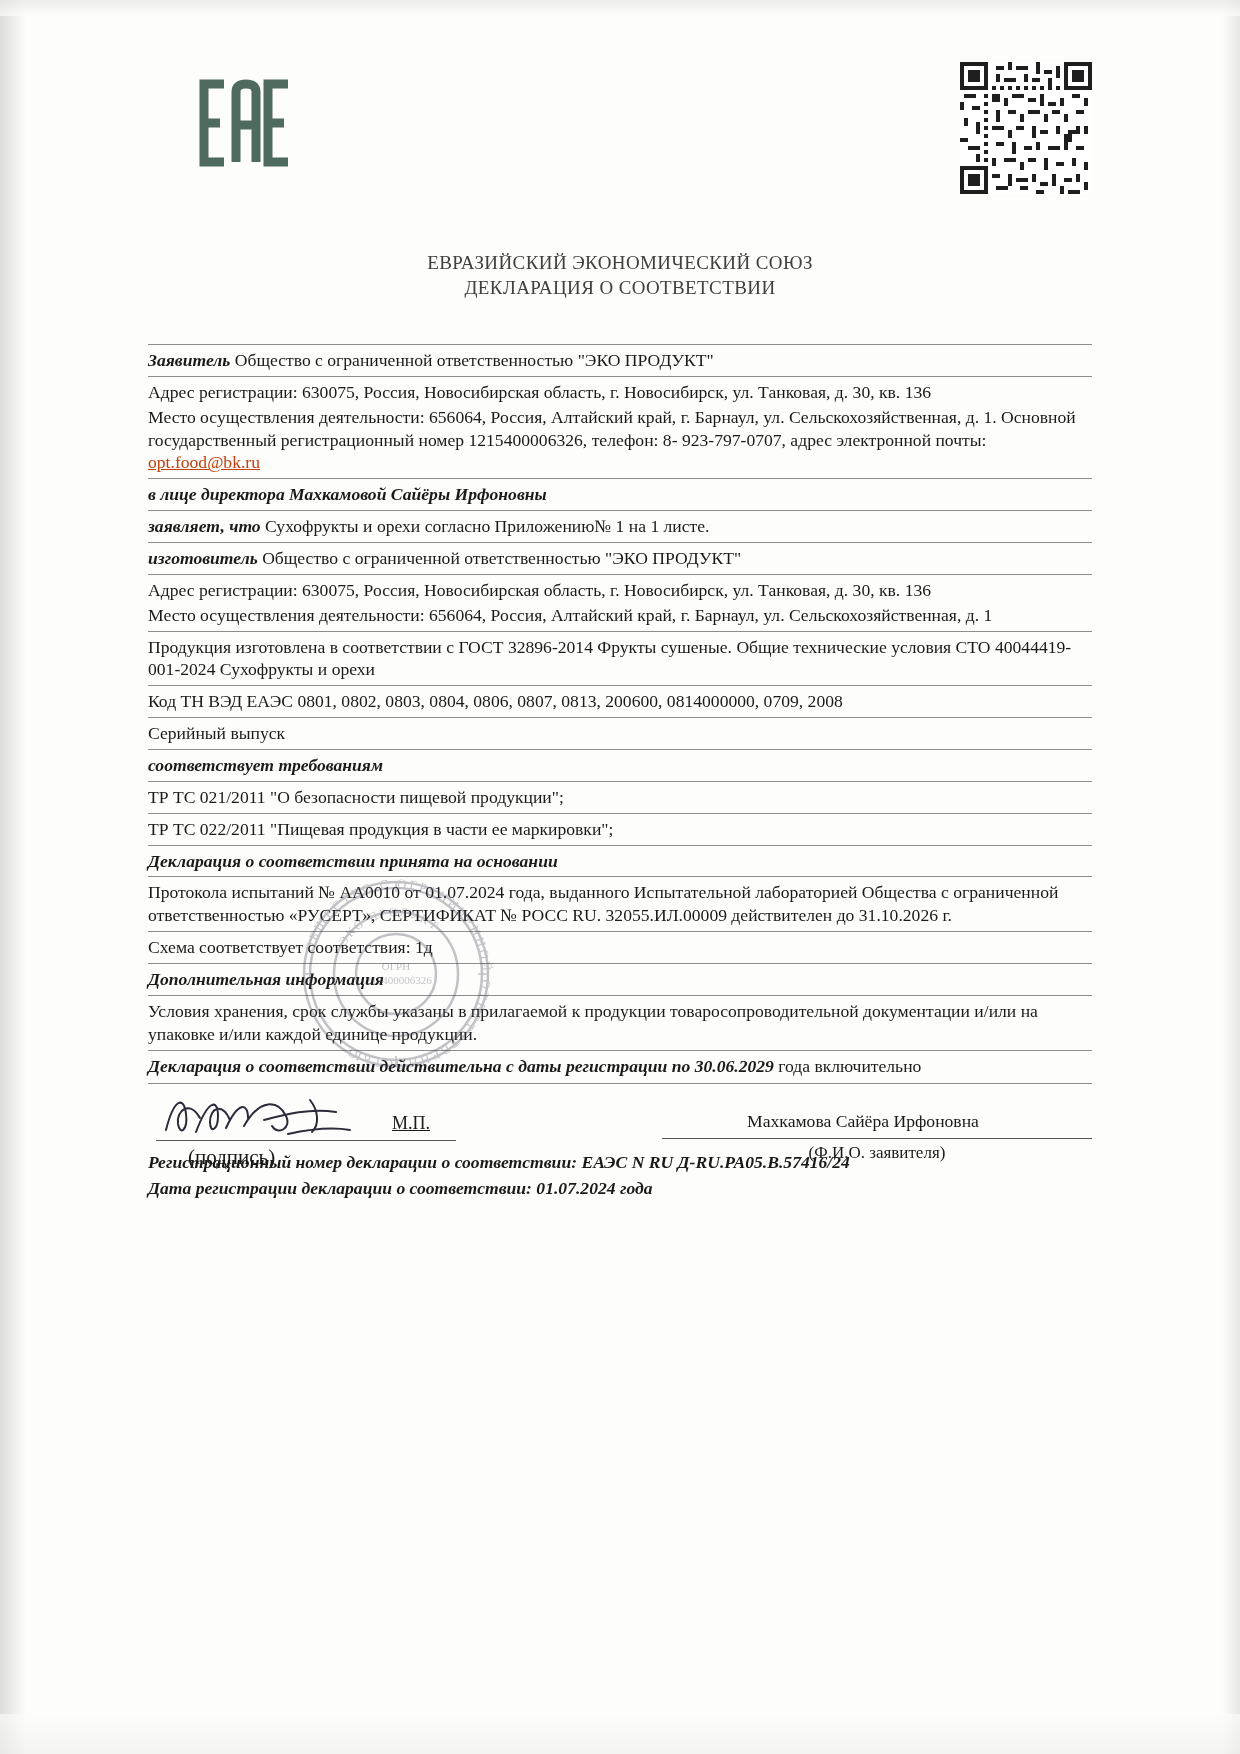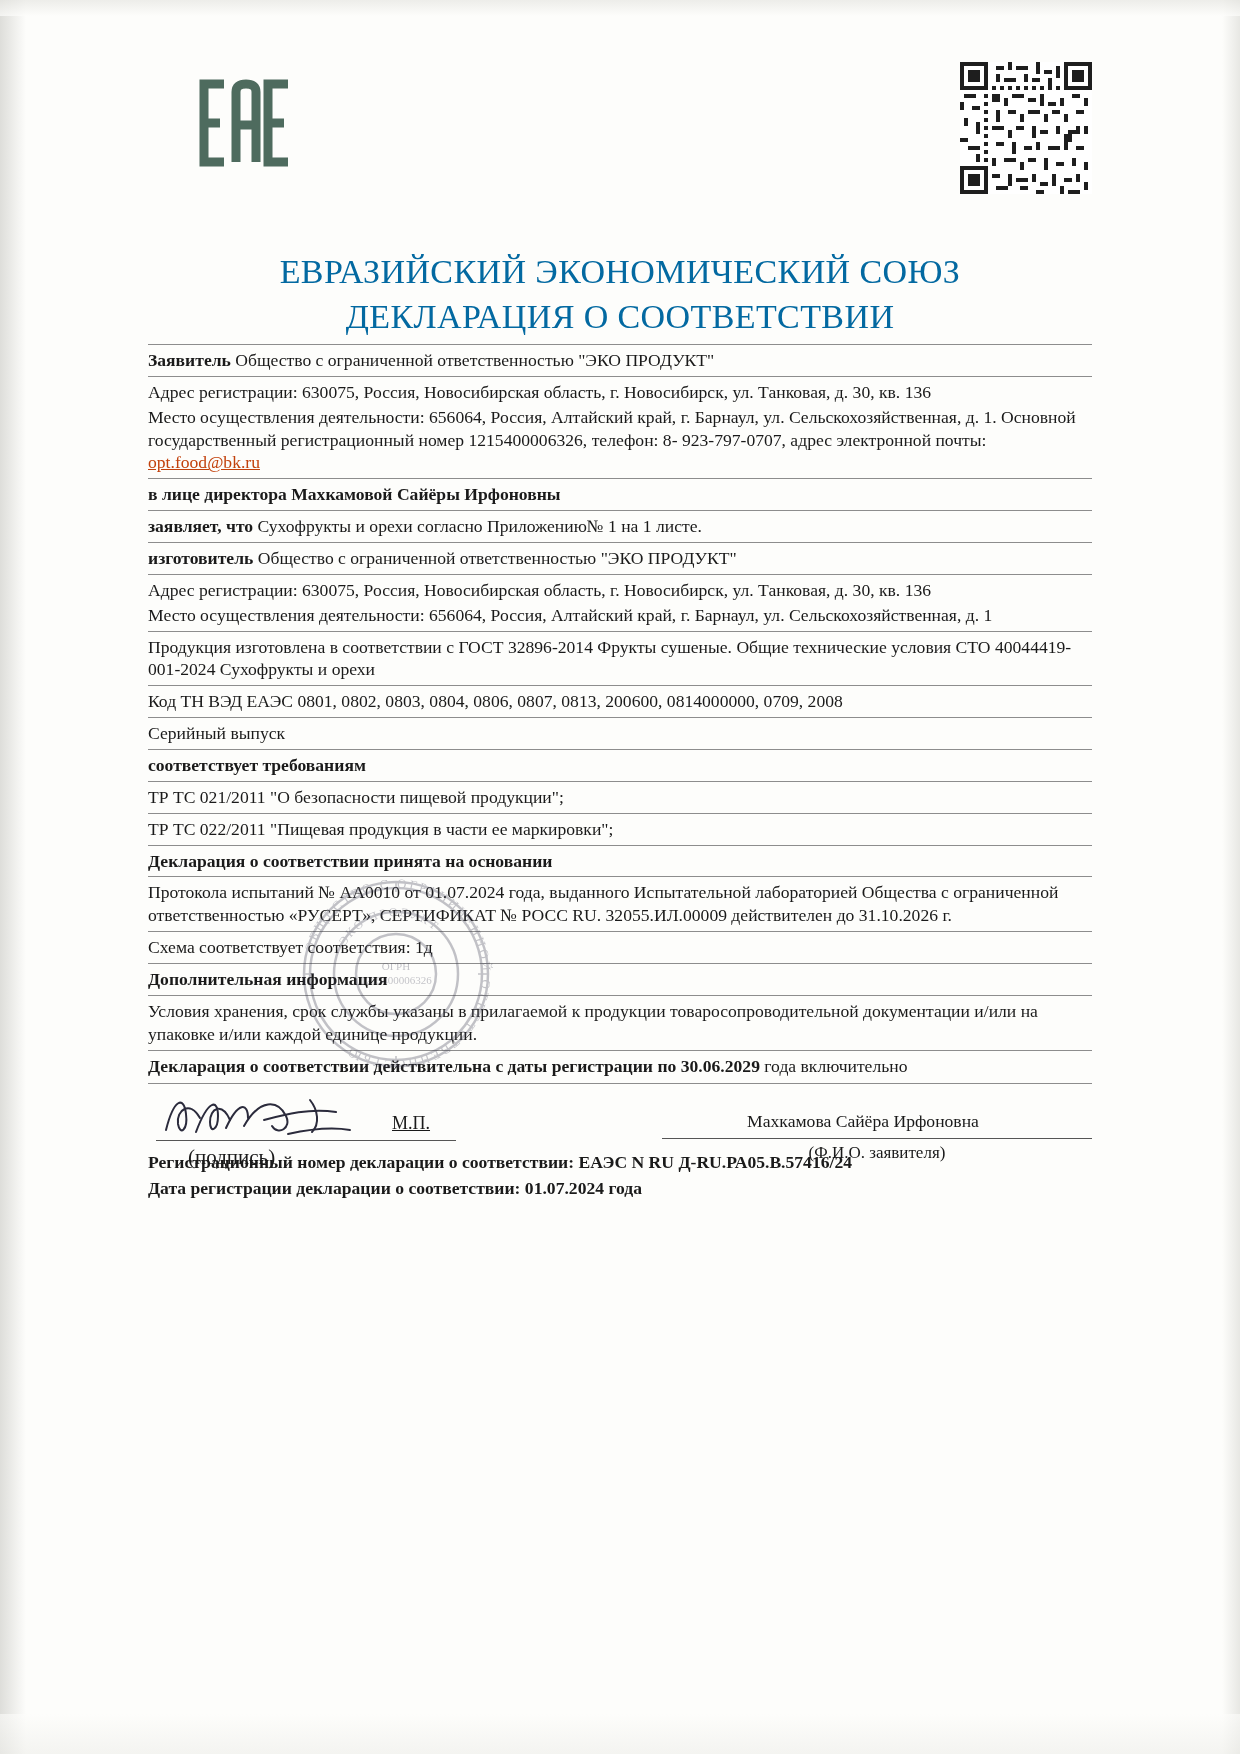--- a/index.html
+++ b/index.html
@@ -67,42 +67,42 @@
   .qr svg { display:block; }
 
   
   .title-block {
     position: absolute;
     left: 0; right: 0;
     top: 250px;
     text-align: center;
   }
   .title-line {
-    font-size: 34px;
+    font-size: 19px;
     letter-spacing: .4px;
     line-height: 1.32;
-    color: #0369a1;
+    color: #404040;
   }
 
   
   .doc {
     position: absolute;
     left: 148px;
     top: 344px;
     width: 944px;
     font-size: 17.6px;
     line-height: 1.30;
   }
   .sect {
     padding: 3px 0 3px 0;
   }
   .sect.bordered {
     border-top: 1px solid #8d8d8d;
   }
-  .b { font-weight: bold; }
+  .b { font-weight: bold; font-style: italic; }
   p.line {
     margin: 0;
     padding: 1px 0;
   }
   .link { color: #c2410c; text-decoration: underline; }
 
   
   .sig-area {
     position: relative;
     height: 112px;

